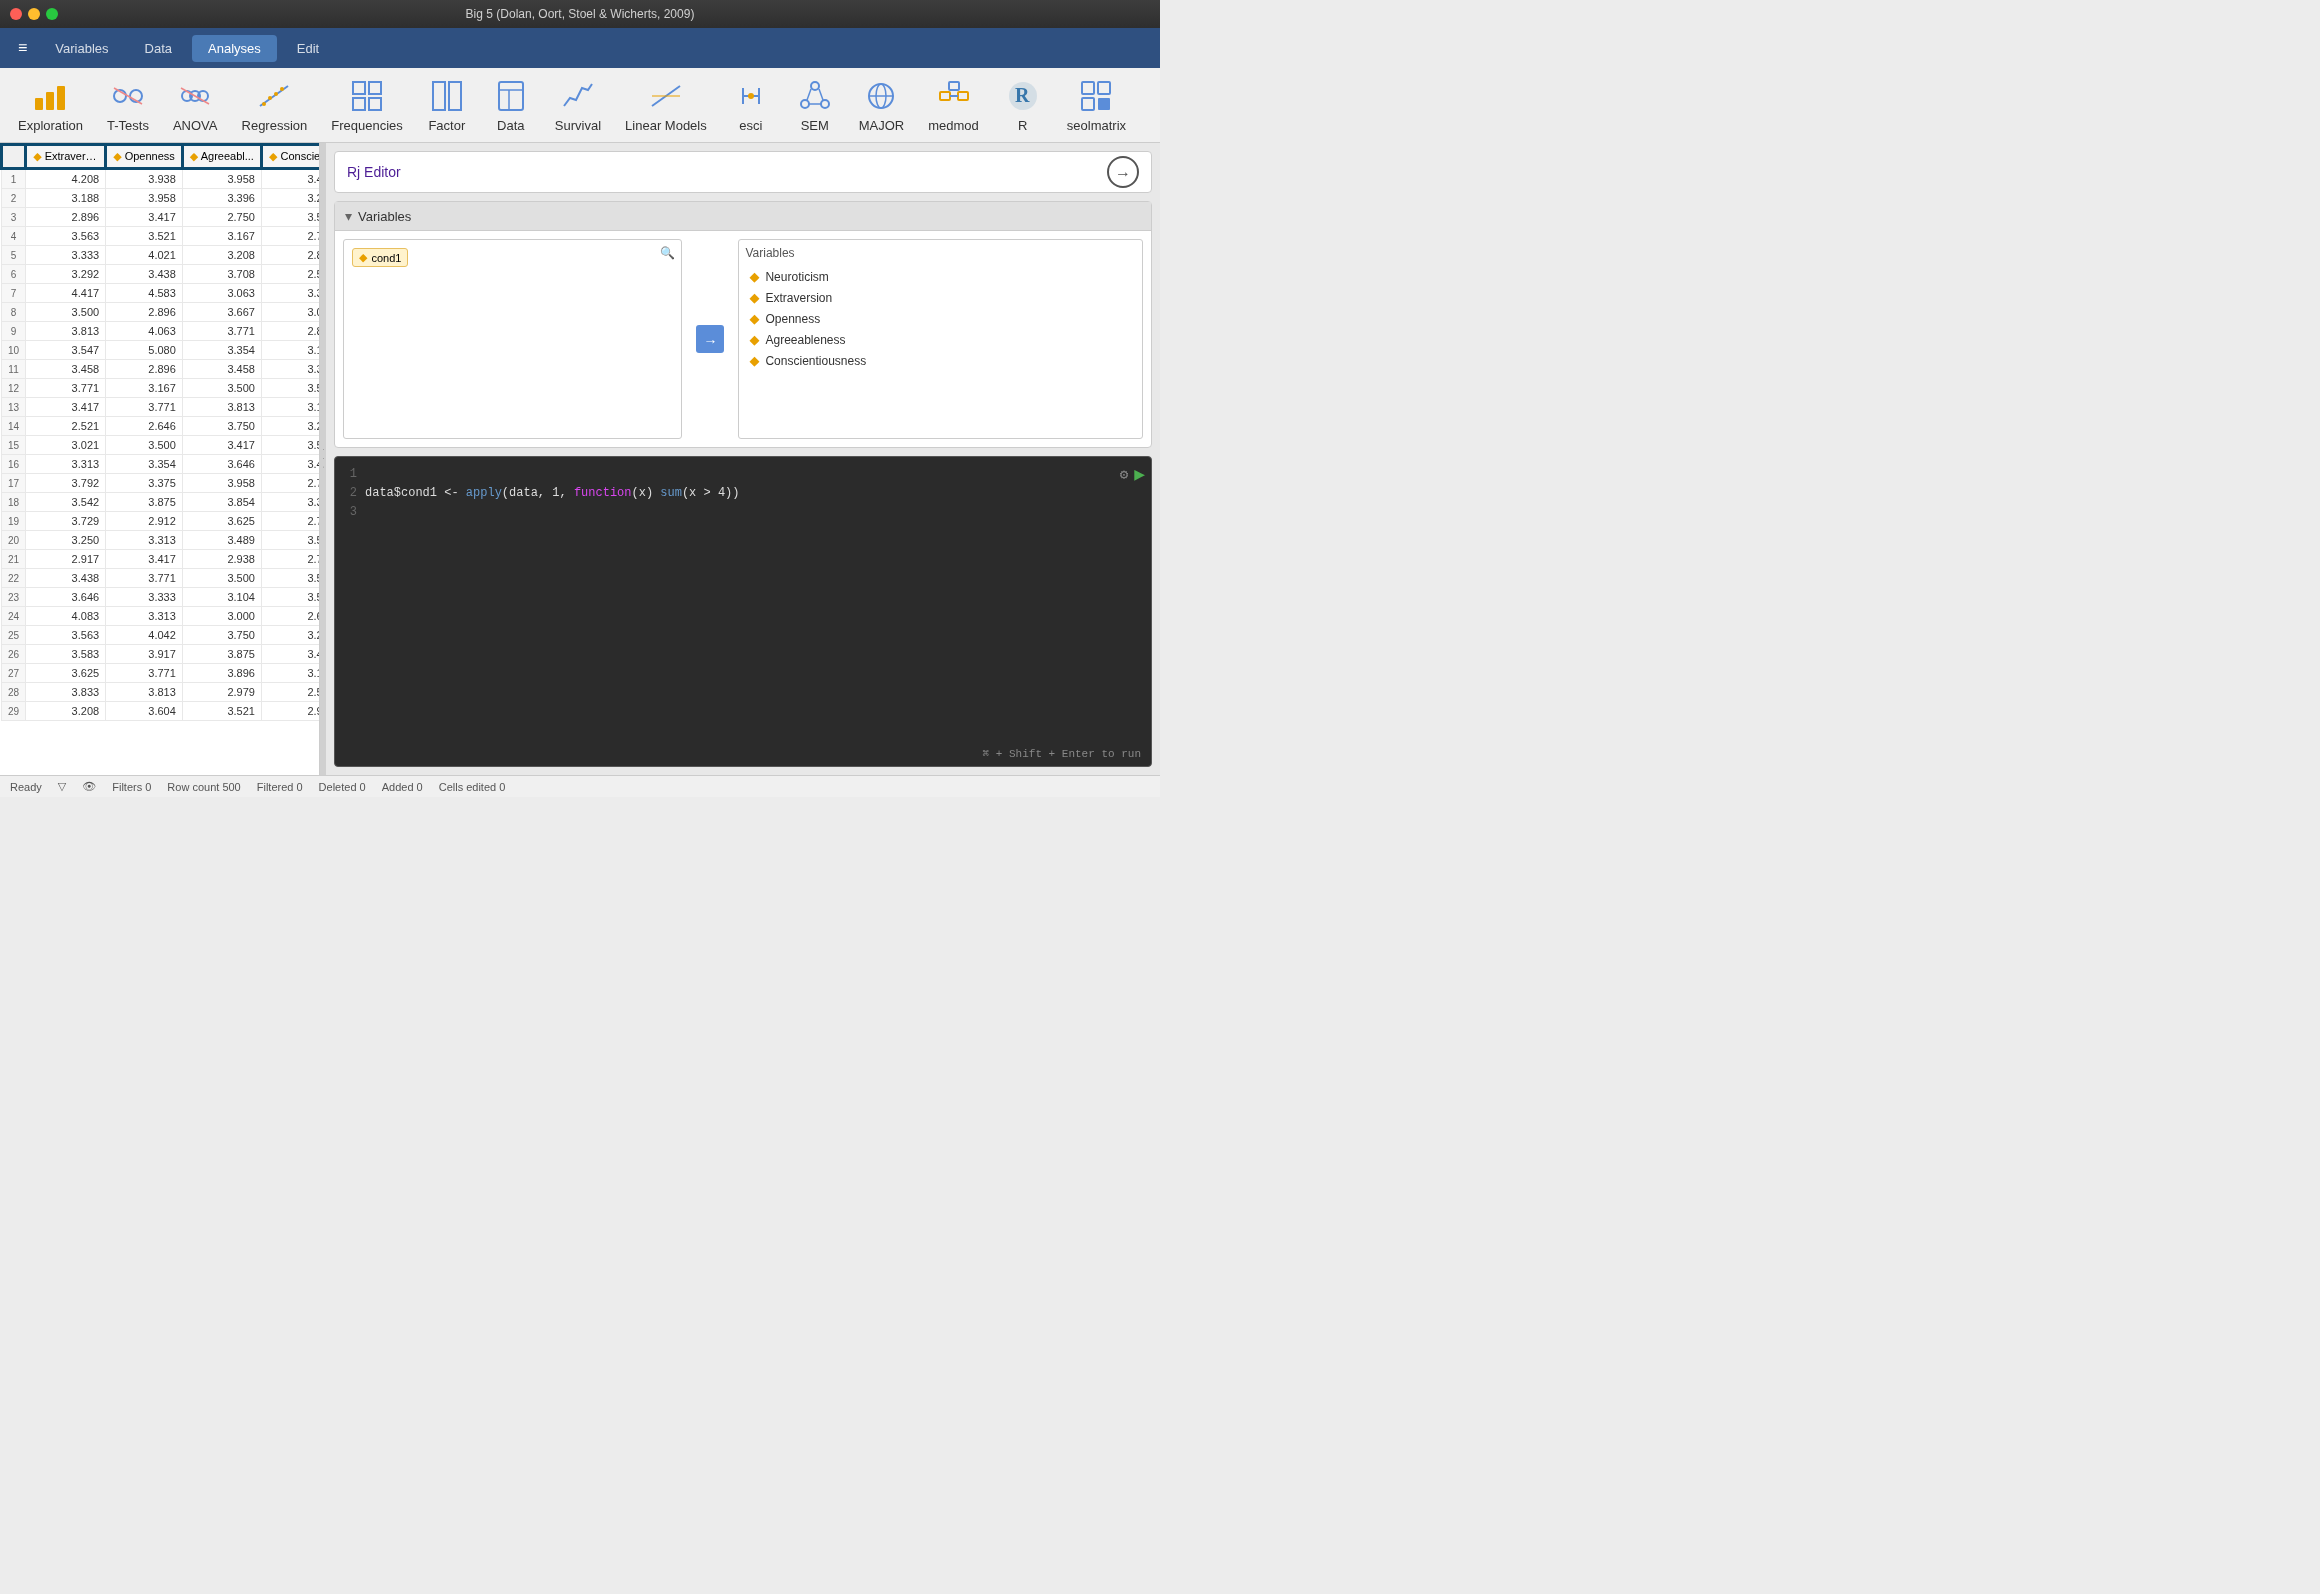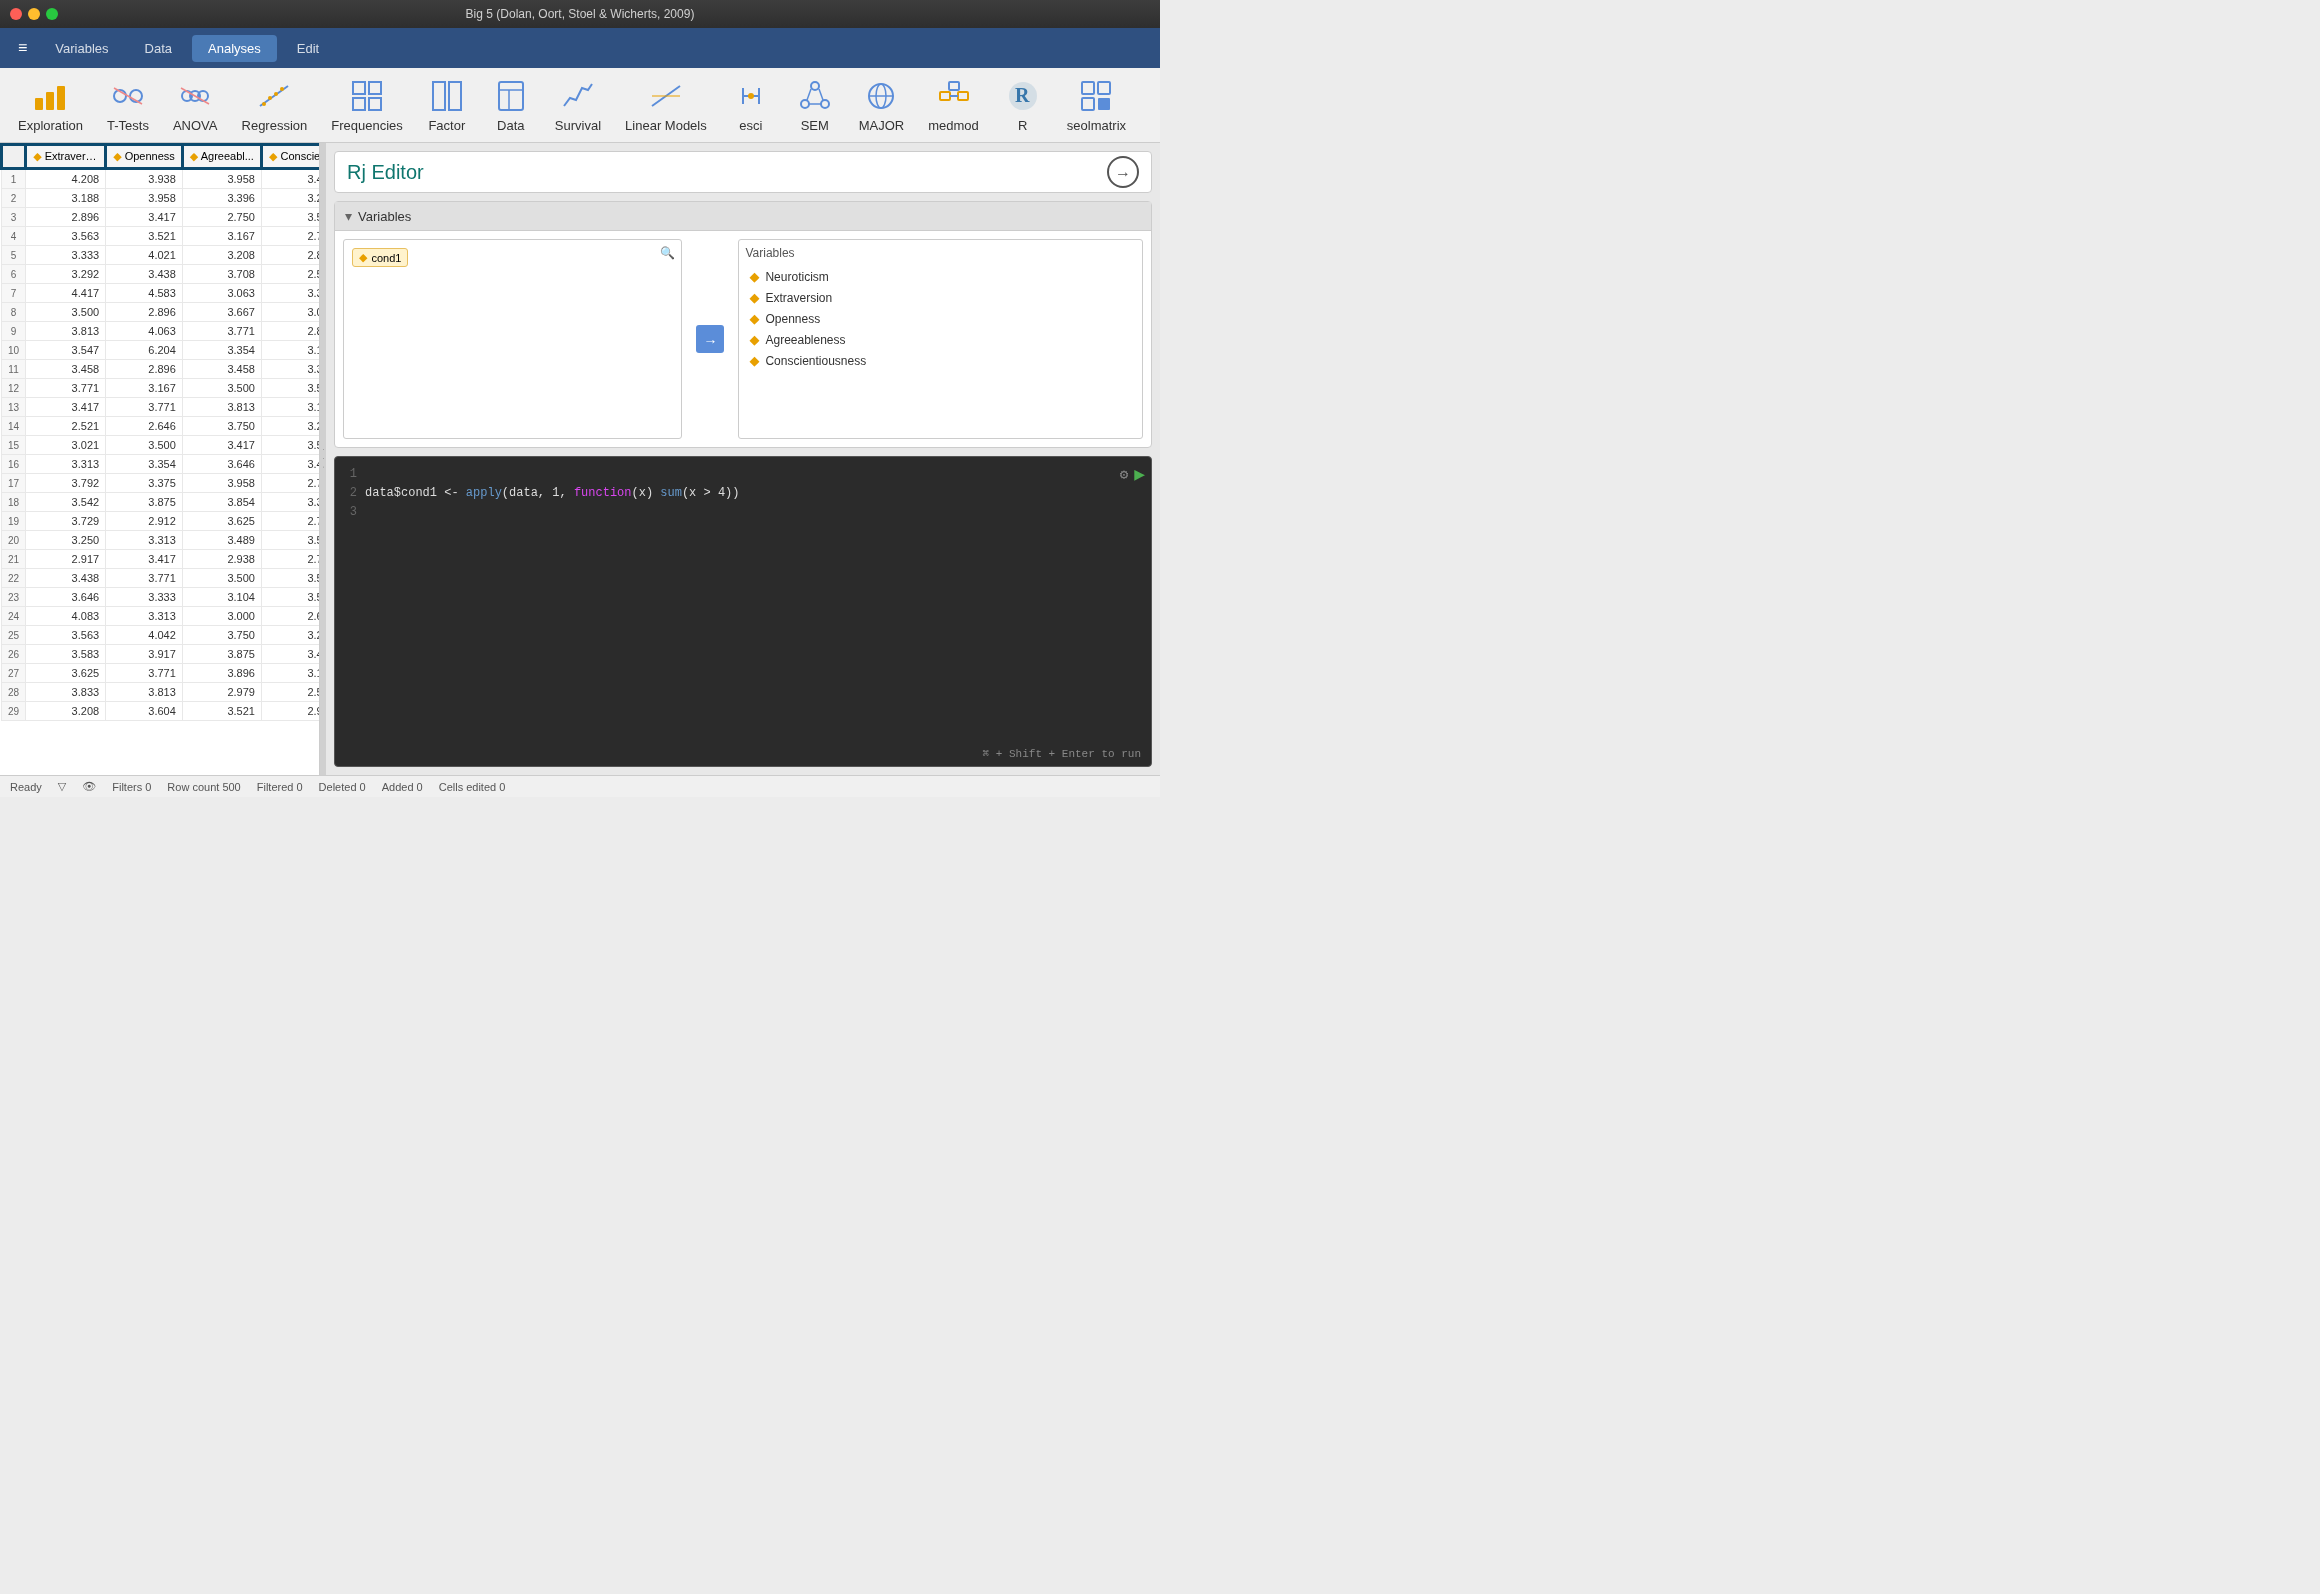--- a/index.html
+++ b/index.html
@@ -122,21 +122,21 @@
     .rj-header {
       background: white;
       border: 1px solid #ccc;
       border-radius: 4px;
       padding: 0 12px;
       height: 42px;
       display: flex;
       align-items: center;
       justify-content: space-between;
     }
-    .rj-title { font-size: 20px; font-weight: 400; color: #0f766e; }
+    .rj-title { font-size: 14px; font-weight: 400; color: #4c1d95; }
     .rj-arrow-btn {
       width: 32px; height: 32px;
       border: 2px solid #555;
       border-radius: 50%;
       display: flex; align-items: center; justify-content: center;
       cursor: pointer;
       font-size: 16px; color: #555;
     }
 
     
@@ -532,21 +532,21 @@
             <tr>
               <td class="row-num">9</td>
               <td>3.813</td>
               <td>4.063</td>
               <td>3.771</td>
               <td>2.833</td>
             </tr>
             <tr>
               <td class="row-num">10</td>
               <td>3.547</td>
-              <td>6.204</td>
+              <td>5.080</td>
               <td>3.354</td>
               <td>3.104</td>
             </tr>
             <tr>
               <td class="row-num">11</td>
               <td>3.458</td>
               <td>2.896</td>
               <td>3.458</td>
               <td>3.375</td>
             </tr>

